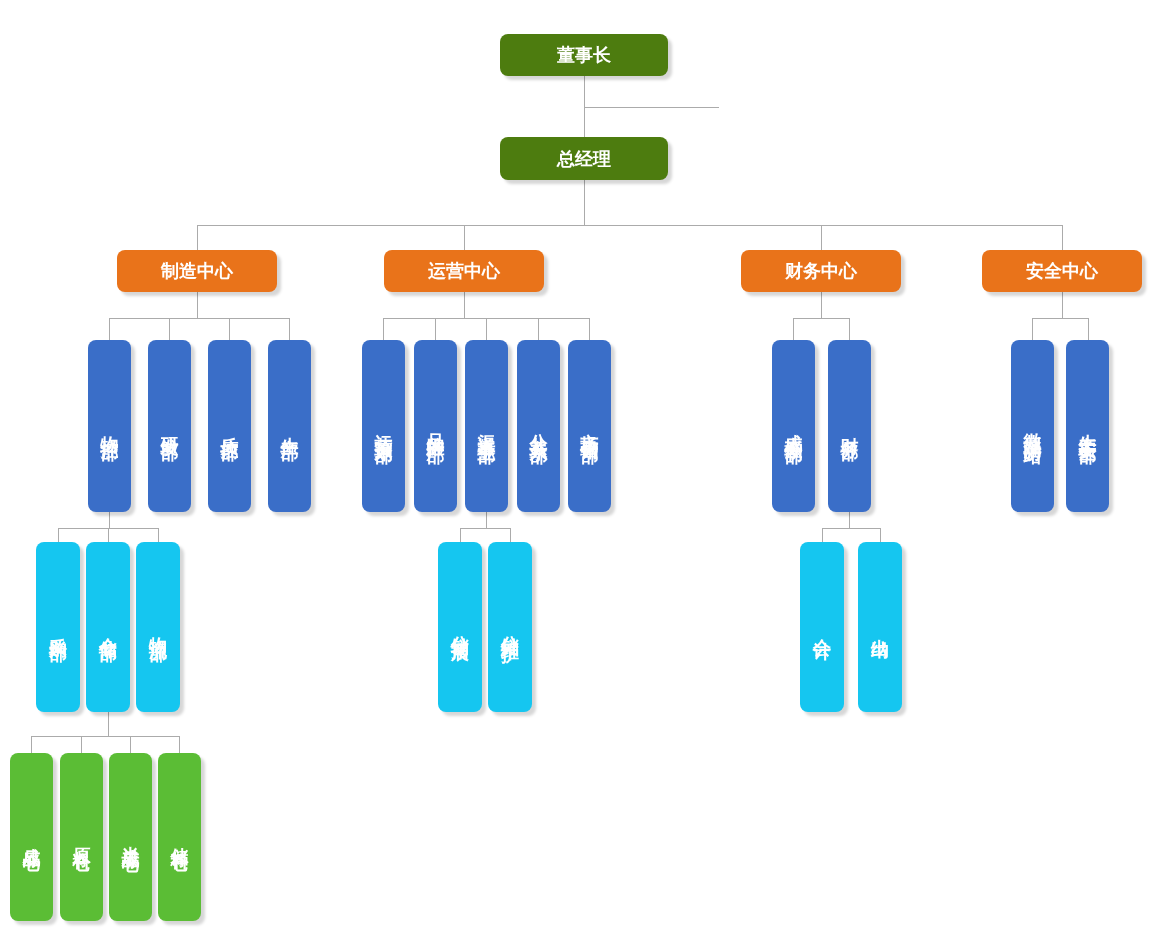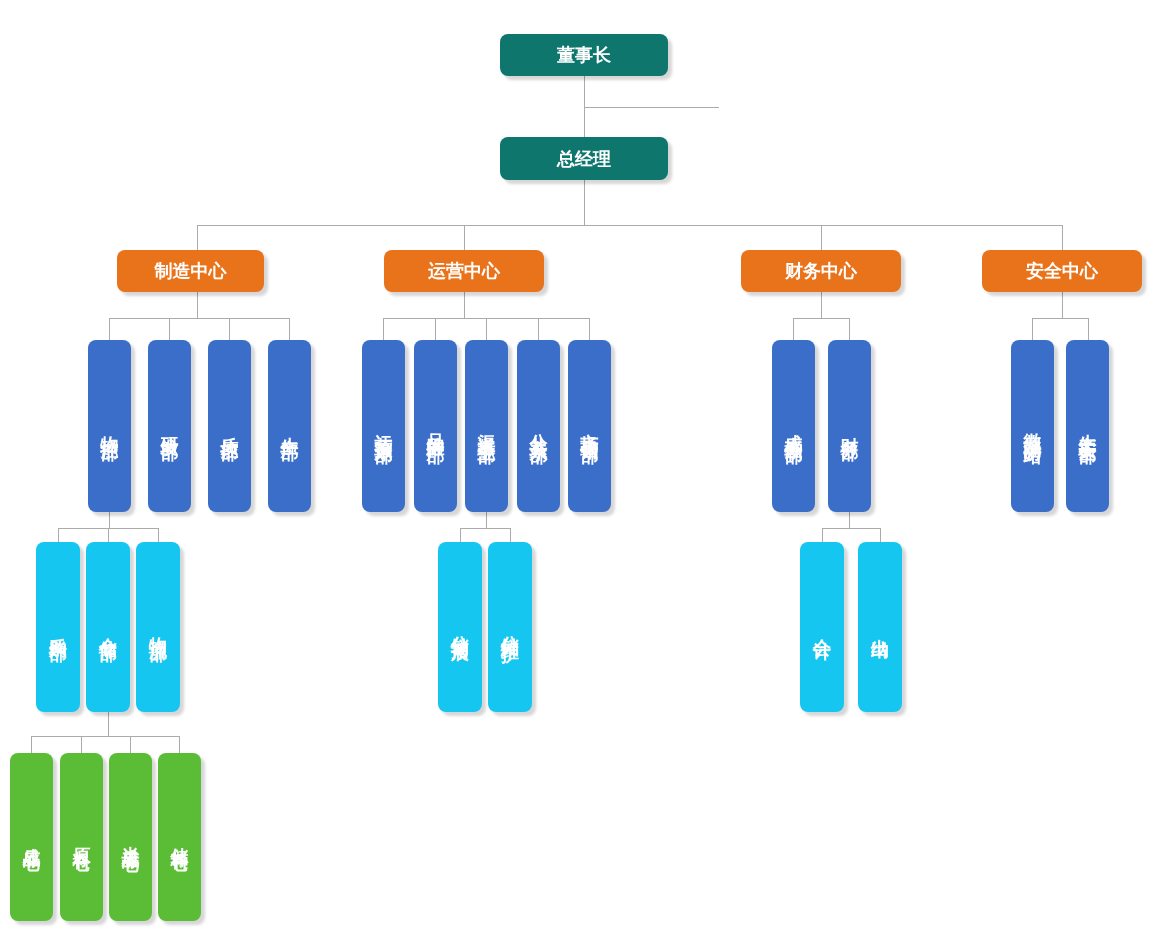--- a/index.html
+++ b/index.html
@@ -20,21 +20,21 @@
     align-items: center;
     justify-content: center;
     color: #ffffff;
     font-weight: bold;
     border-radius: 8px;
     box-shadow: 4px 4px 3px rgba(0,0,0,0.16);
     box-sizing: border-box;
     font-size: 18px;
     z-index: 2;
   }
-  .node.lv-exec   { background: #0f766e; }
+  .node.lv-exec   { background: #4d7c0f; }
   .node.lv-center { background: #E9731A; }
   .node.lv-dept   { background: #3A6EC8; }
   .node.lv-sub    { background: #15C6F0; }
   .node.lv-store  { background: #5BBD35; }
   .node.vert span {
     writing-mode: vertical-rl;
     text-orientation: upright;
     letter-spacing: 3px;
     line-height: 1;
   }
@@ -110,21 +110,21 @@
   <div class="ln" style="left:130px;top:736px;width:1px;height:17px"></div>
   <div class="ln" style="left:179px;top:736px;width:1px;height:17px"></div>
 
   <div class="node lv-exec" style="left:500px;top:34px;width:168px;height:42px">
     <span>董事长</span>
   </div>
   <div class="node lv-exec" style="left:500px;top:137px;width:168px;height:43px">
     <span>总经理</span>
   </div>
 
-  <div class="node lv-center" style="left:117px;top:250px;width:147px;height:42px">
+  <div class="node lv-center" style="left:117px;top:250px;width:160px;height:42px">
     <span>制造中心</span>
   </div>
   <div class="node lv-center" style="left:741px;top:250px;width:160px;height:42px">
     <span>财务中心</span>
   </div>
   <div class="node lv-center" style="left:384px;top:250px;width:160px;height:42px">
     <span>运营中心</span>
   </div>
   <div class="node lv-center" style="left:982px;top:250px;width:160px;height:42px">
     <span>安全中心</span>

